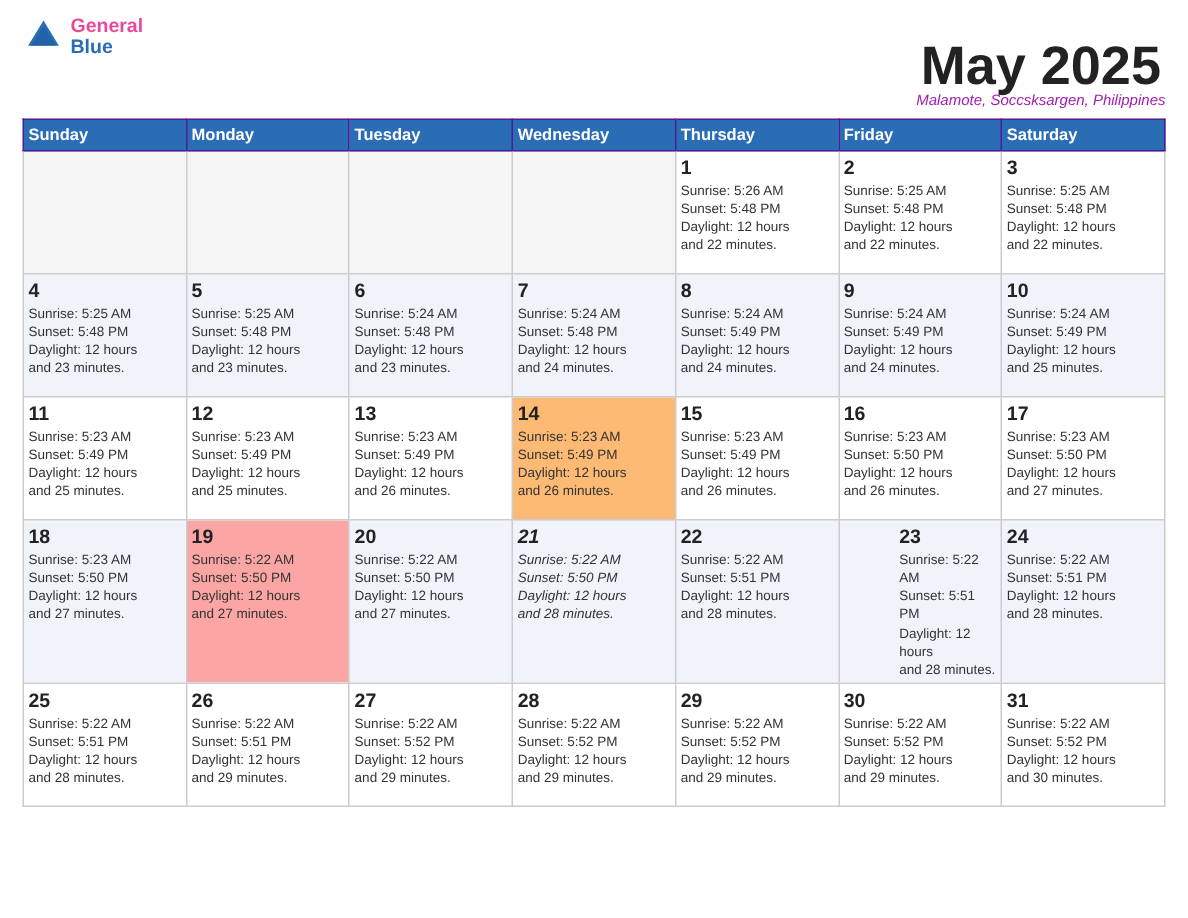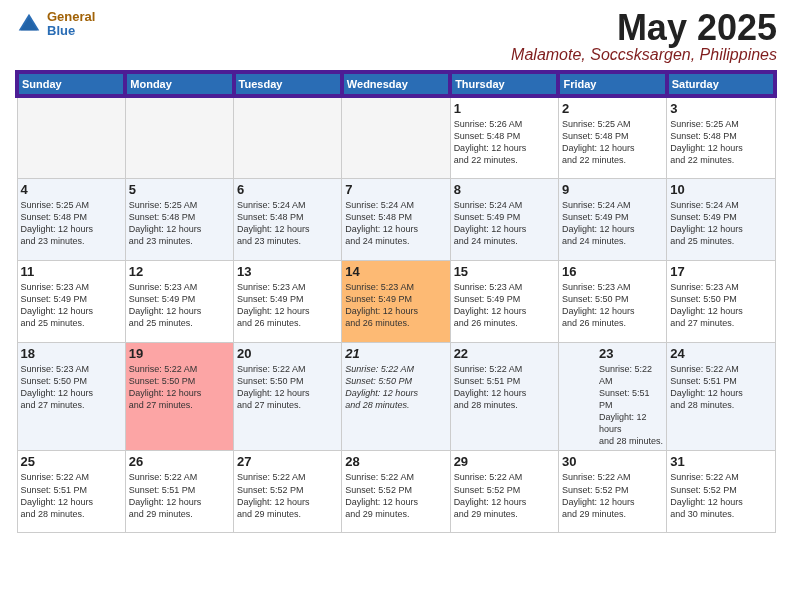--- a/index.html
+++ b/index.html
@@ -27,58 +27,59 @@
       gap: 4px;
     }
     .logo-text {
       display: flex;
       flex-direction: column;
       line-height: 1.1;
     }
     .logo-general {
       font-size: 13px;
       font-weight: bold;
-      color: #a16207;
+      color: #ec4899;
     }
     .logo-blue {
       font-size: 13px;
       font-weight: bold;
       color: #2a6db5;
     }
     .logo-icon {
       width: 28px;
       height: 28px;
     }
     .title-block {
-      text-align: right;
+      text-align: center;
+      margin-top: 16px;
     }
     .title-month {
       font-size: 36px;
       font-weight: bold;
       color: #222;
       line-height: 1;
     }
     .title-location {
-      font-size: 16px;
-      color: #7f1d1d;
+      font-size: 10px;
+      color: #a21caf;
       font-style: italic;
     }
     .calendar {
       width: 100%;
       border-collapse: collapse;
       table-layout: fixed;
     }
     .calendar th {
       background: #2a6db5;
       color: #fff;
       font-size: 11px;
       font-weight: bold;
       padding: 4px 3px;
       text-align: left;
-      border: 4px solid #4c1d95;
+      border: 1px solid #4c1d95;
     }
     .calendar td {
       border: 1px solid #ccc;
       vertical-align: top;
       padding: 3px 3px;
       width: calc(100% / 7);
       height: 82px;
       background: #fff;
       font-size: 9.5px;
       color: #333;

